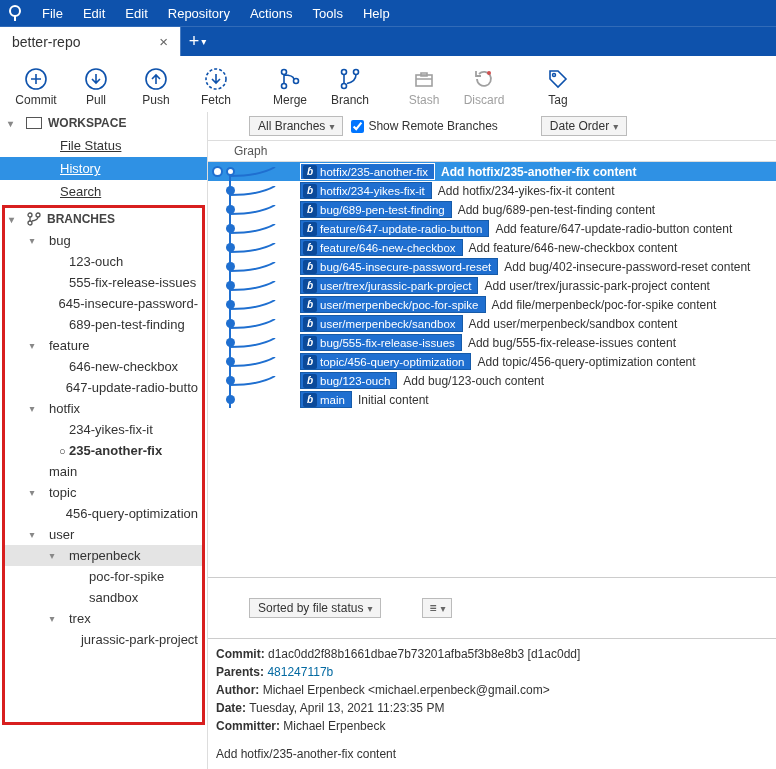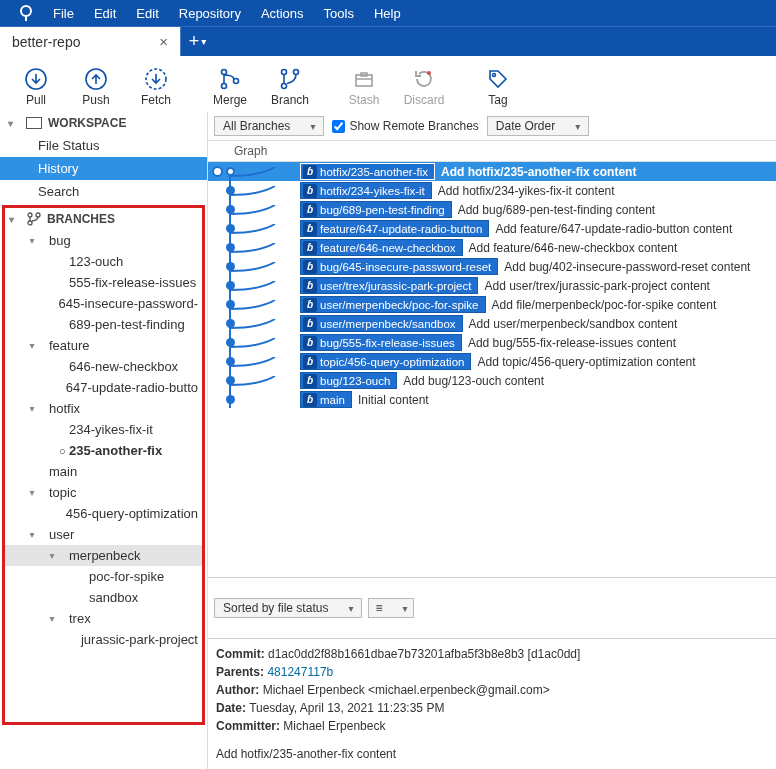--- a/index.html
+++ b/index.html
@@ -1,19 +1,19 @@
 <!DOCTYPE html>
 <html><head>
 <meta charset="utf-8">
 <style>
 * { box-sizing: border-box; margin: 0; padding: 0; font-family: "Segoe UI", Arial, sans-serif; }
 body { width: 776px; height: 769px; background: #fff; font-size: 13px; color: #333; overflow: hidden; }
 
 
-.menubar { background: #0e52ac; color: #fff; height: 26px; display: flex; align-items: center; padding: 0 15px; font-size: 13px; }
+.menubar { background: #0e52ac; color: #fff; height: 26px; display: flex; align-items: center; padding: 0 4px; font-size: 13px; }
 .menubar .logo { width: 22px; height: 22px; display: flex; align-items: center; justify-content: center; margin-right: 6px; }
 .menubar .menu-item { padding: 3px 10px; cursor: pointer; }
 
 
 .tabbar { background: #0e52ac; height: 30px; display: flex; align-items: stretch; border-top: 1px solid rgba(255,255,255,0.15); }
 .tab { background: #fff; color: #333; display: flex; align-items: center; padding: 0 12px; font-size: 14px; position: relative; min-width:180px; justify-content: space-between; }
 .tab .close { font-size: 15px; color: #666; margin-left: 20px; cursor: pointer; }
 .newtab { width: 34px; display: flex; align-items: center; justify-content: center; color: #fff; font-size: 18px; border-left: 1px solid rgba(255,255,255,0.25); }
 .newtab .extra { font-size: 10px; margin-left: 2px; }
 
@@ -26,34 +26,34 @@
 .tool.disabled .label { color: #a0a0a0; }
 
 
 .main { display: flex; height: calc(769px - 26px - 30px - 56px); }
 .sidebar { width: 208px; border-right: 1px solid #ddd; overflow: hidden; font-size: 13px; }
 .content { flex: 1; display: flex; flex-direction: column; }
 
 .section-head { display: flex; align-items: center; gap: 6px; padding: 4px 8px; font-weight: 600; color: #444; text-transform: uppercase; font-size: 12px; }
 .section-head .expander { color: #888; font-size: 10px; width:12px;}
 .ws-icon { width:16px;height:12px;border:1px solid #555; display:inline-block;}
-.sb-item { padding: 4px 8px 4px 38px; cursor: pointer; white-space: nowrap; overflow: hidden; text-overflow: ellipsis; }
+.sb-item { padding: 4px 8px 4px 60px; cursor: pointer; white-space: nowrap; overflow: hidden; text-overflow: ellipsis; text-decoration: underline; }
 .sb-item.active { background: #2f91e4; color: #fff; }
 
 .branches-box { border: 3px solid #d81f1f; margin: 2px; padding-bottom:8px; height: 520px; overflow:hidden;}
 .tree-row { display: flex; align-items: center; padding: 3px 4px; cursor: pointer; white-space: nowrap; }
 .tree-row.sel { background: #e4e4e4; }
 .tree-row.bold { font-weight: 700; }
 .tree-ind { display:inline-block; }
 .tree-exp { width: 14px; color:#888; font-size:10px; text-align:center; display:inline-block;}
 .tree-dot { width: 10px; display:inline-block; font-size:11px; }
 
 
 .filterbar { display: flex; align-items: center; gap: 8px; padding: 4px 6px; }
-.dbtn { border: 1px solid #bbb; background: #f4f4f4; padding: 2px 8px; font-size: 12px; display: inline-flex; align-items:center; gap:20px; cursor:pointer;}
+.dbtn { border: 1px solid #bbb; background: #f4f4f4; padding: 2px 8px; font-size: 12px; display: inline-flex; align-items:center; gap:4px; cursor:pointer;margin-left:35px;}
 .chk { display:flex; align-items:center; gap:4px; font-size:12px;}
 .chk input { width:13px;height:13px;}
 
 .graphhead { border-top:1px solid #ddd; border-bottom:1px solid #ddd; padding:3px 26px; font-size:12px; color:#555;}
 .graphbody { flex:1; overflow:auto; position:relative; font-size:12px;}
 
 .commit-row { display:flex; align-items:center; height:19px; padding-left:6px; white-space:nowrap;}
 .commit-row.selected { background:#2f91e4; color:#fff;}
 .g-col { width: 86px; position:relative; display:flex; align-items:center;}
 .g-dot { width:9px;height:9px;border-radius:50%; background:#1f6fd0; display:inline-block; margin-left:12px;}
@@ -106,20 +106,29 @@
     <span>+</span>
     <span class="extra">▾</span>
   </div>
 </div>
 
 <div class="toolbar" id="toolbar">
     <div class="tool">
       <span class="glyph">
         <svg width="24" height="24" viewBox="0 0 24 24">
           <circle cx="12" cy="12" r="10" fill="none" stroke="#0e52ac" stroke-width="1.6"></circle>
+          <path d="M12 7v10M7 12h10" stroke="#0e52ac" stroke-width="1.6"></path>
+        </svg>
+      </span>
+      <span class="label">Commit</span>
+    </div>
+    <div class="tool">
+      <span class="glyph">
+        <svg width="24" height="24" viewBox="0 0 24 24">
+          <circle cx="12" cy="12" r="10" fill="none" stroke="#0e52ac" stroke-width="1.6"></circle>
           <path d="M12 7v9M8 12l4 4 4-4" fill="none" stroke="#0e52ac" stroke-width="1.6"></path>
         </svg>
       </span>
       <span class="label">Pull</span>
     </div>
     <div class="tool">
       <span class="glyph">
         <svg width="24" height="24" viewBox="0 0 24 24">
           <circle cx="12" cy="12" r="10" fill="none" stroke="#0e52ac" stroke-width="1.6"></circle>
           <path d="M12 17V8M8 12l4-4 4 4" fill="none" stroke="#0e52ac" stroke-width="1.6"></path>

